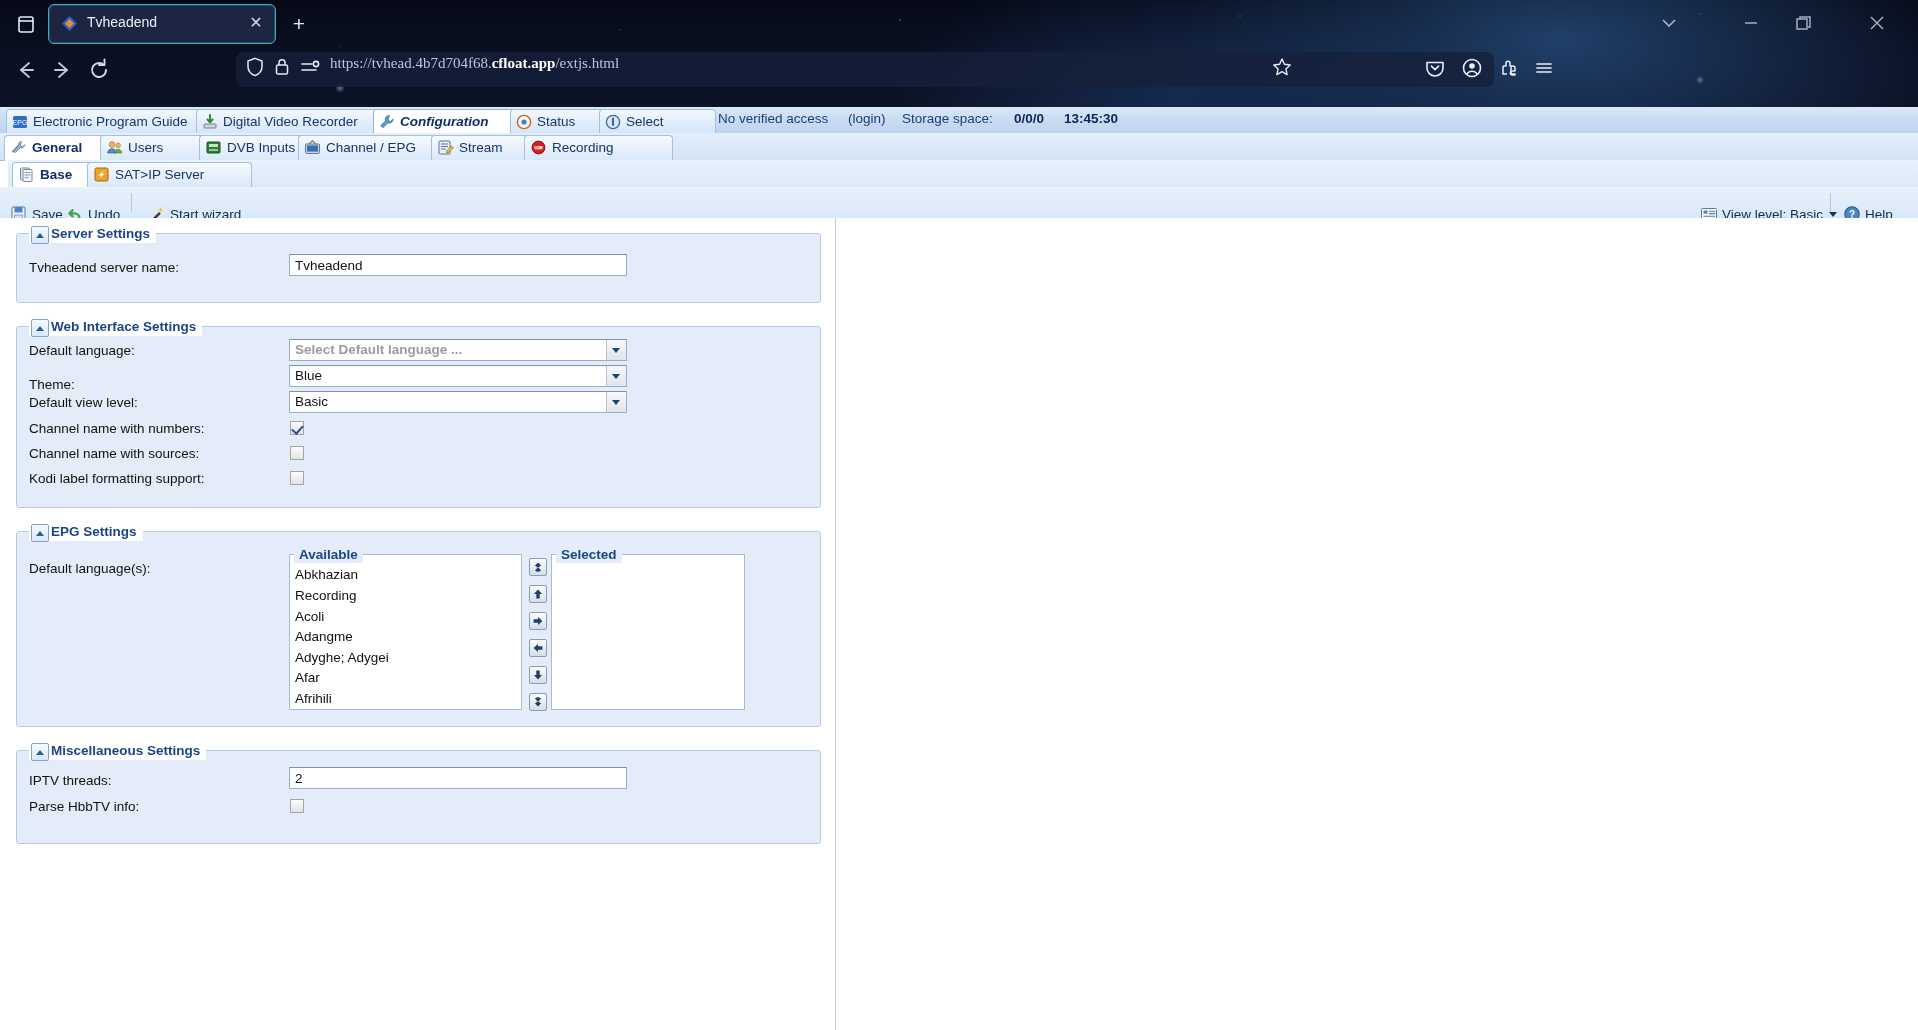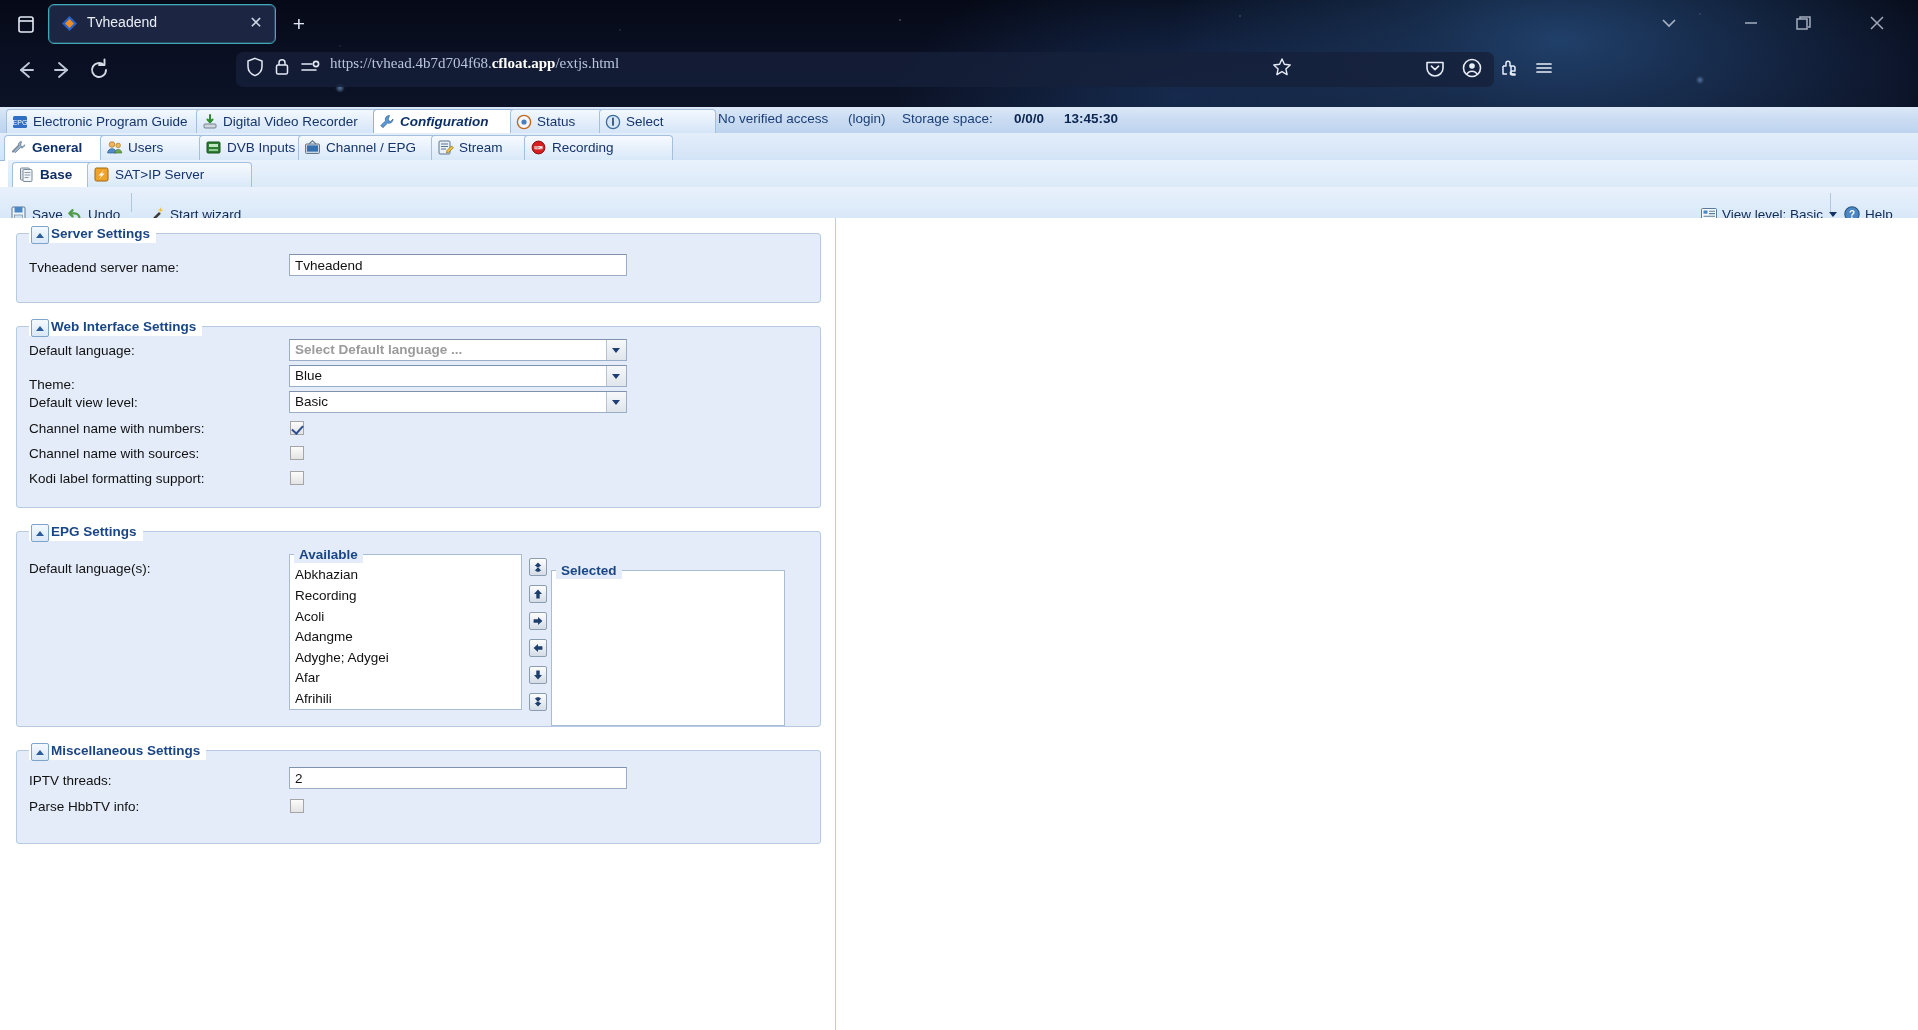--- a/index.html
+++ b/index.html
@@ -604,21 +604,21 @@
             <path d="M6 10.4l-4-4.4h2.3V1.6h3.4V6H10z" fill="#1e3e6b"></path>
           </svg>
       </div>
       <div class="arrowbtn" style="left:512px;top:161px;">
         <svg width="12" height="12" viewBox="0 0 12 12">
             <path d="M6 5.8L2.6 2.2h1.8v-.9h3.2v.9h1.8z" fill="#1e3e6b"></path>
             <path d="M6 10.5L2.6 6.9h1.8V5.7h3.2v1.2h1.8z" fill="#1e3e6b"></path>
           </svg>
       </div>
 
-      <div class="listbox" style="left:534px;top:38px;width:234px;height:156px;text-align:center;">
+      <div class="listbox" style="left:534px;top:22px;width:194px;height:156px;text-align:center;">
         <span class="lgd">Selected</span>
       </div>
     </div>
 
     <div class="fieldset" style="top:532px;width:803px;height:92px;">
       <div class="legend">
         <span class="collapse"></span>
         <span>Miscellaneous Settings</span>
       </div>
       <span class="flabel" style="left:12px;top:22px;">IPTV threads:</span>

